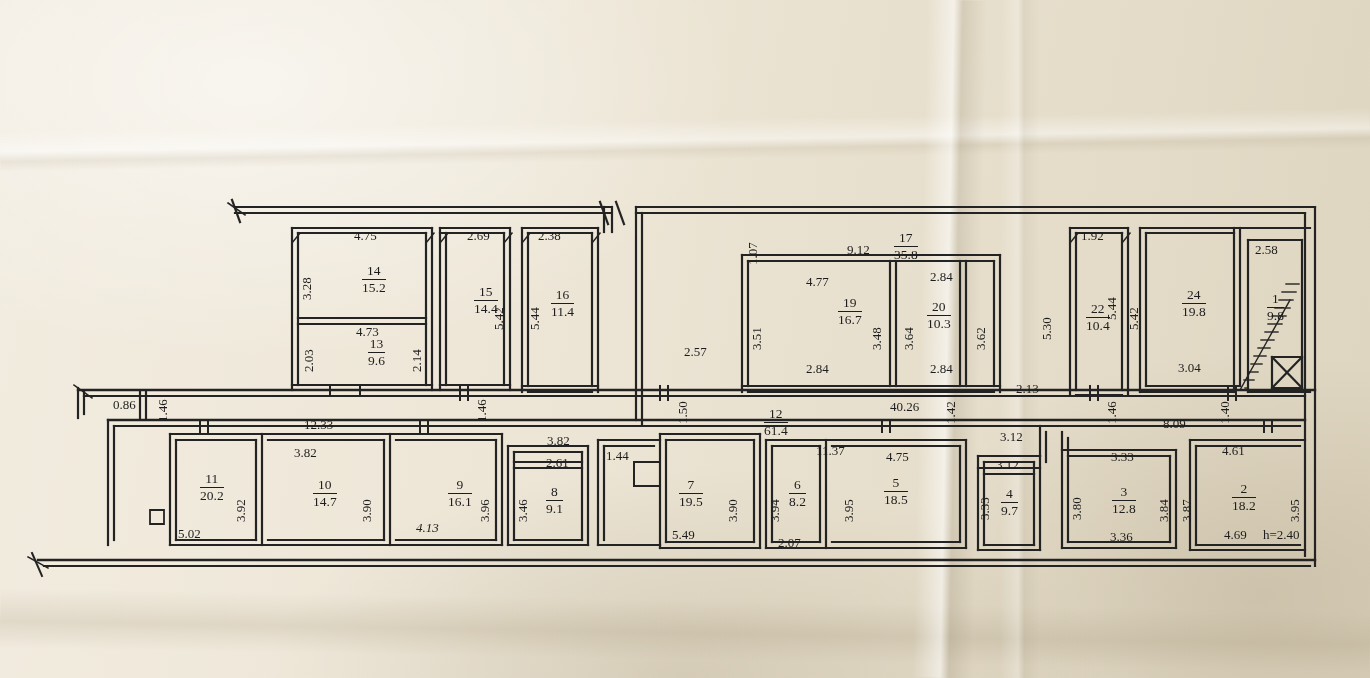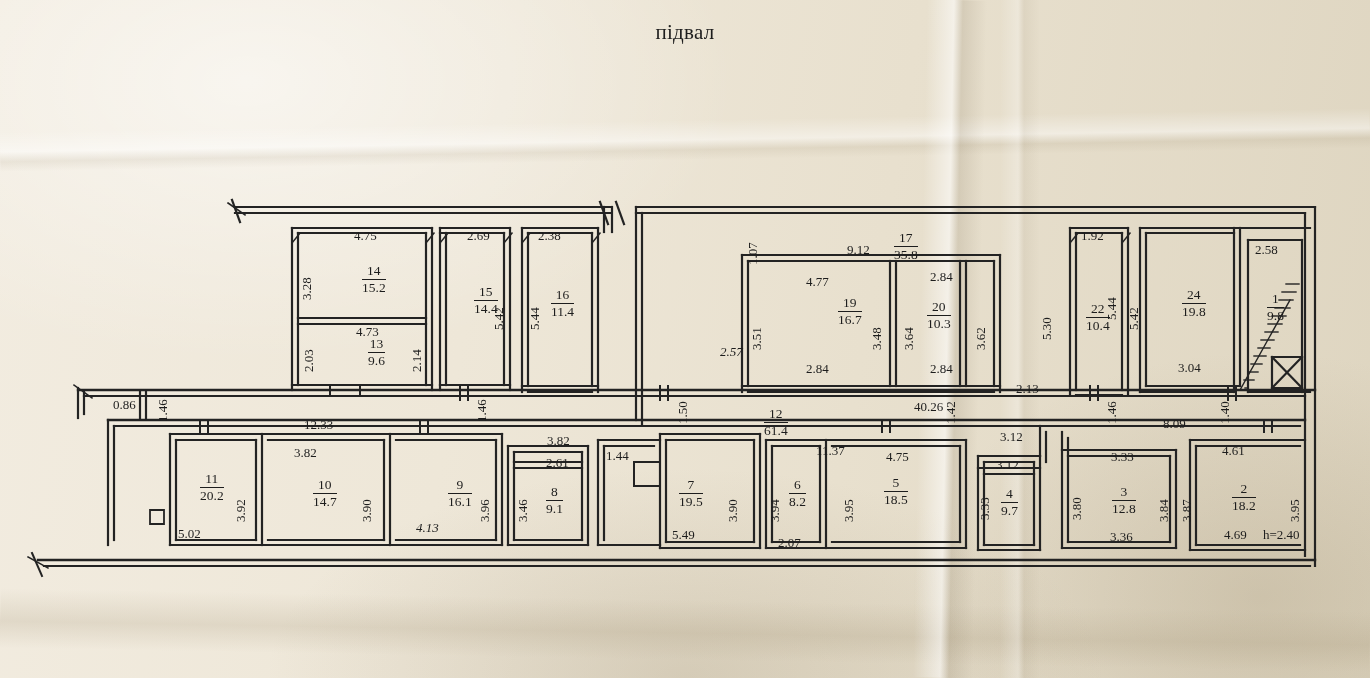--- a/index.html
+++ b/index.html
@@ -82,21 +82,20 @@
 </head>
 <body>
 
 <div id="page">
   <div id="paper-bg"></div>
   <div class="fold" id="fold-h1"></div>
   <div class="fold" id="fold-h2"></div>
   <div class="fold" id="fold-v1"></div>
   <div class="fold" id="fold-v2"></div>
 
-  <div id="title">підвал</div>
 
   <svg id="plan-svg" width="1370" height="678" viewBox="0 0 1370 678">
     <g fill="none" stroke="#232323" stroke-width="2.2" stroke-linecap="square">
 
       <path d="M235 207 L610 207"></path>
       <path d="M235 213 L610 213"></path>
       <path d="M612 207 L612 232"></path>
       <path d="M604 207 L604 232"></path>
       <path d="M636 207 L1315 207"></path>
       <path d="M636 213 L1305 213"></path>
@@ -368,32 +367,32 @@
   <div class="lbl vert" style="left:410px; top:372px;">2.14</div>
   <div class="lbl vert" style="left:492px; top:330px;">5.42</div>
   <div class="lbl vert" style="left:528px; top:330px;">5.44</div>
   <div class="lbl vert" style="left:750px; top:350px;">3.51</div>
   <div class="lbl vert" style="left:870px; top:350px;">3.48</div>
   <div class="lbl vert" style="left:902px; top:350px;">3.64</div>
   <div class="lbl vert" style="left:974px; top:350px;">3.62</div>
   <div class="lbl vert" style="left:1040px; top:340px;">5.30</div>
   <div class="lbl vert" style="left:1105px; top:320px;">5.44</div>
   <div class="lbl vert" style="left:1127px; top:330px;">5.42</div>
-  <div class="lbl" style="left:720px; top:345px;font-style:italic;">2.57</div>
+  <div class="lbl" style="left:684px; top:345px;">2.57</div>
   <div class="lbl vert" style="left:746px; top:265px;">1.07</div>
   <div class="lbl" style="left:1016px; top:382px;">2.13</div>
   <div class="lbl" style="left:1178px; top:361px;">3.04</div>
 
   <div class="lbl" style="left:113px; top:398px;">0.86</div>
   <div class="lbl vert" style="left:156px; top:422px;">1.46</div>
   <div class="lbl vert" style="left:475px; top:422px;">1.46</div>
   <div class="lbl vert" style="left:676px; top:424px;">1.50</div>
   <div class="lbl vert" style="left:1105px; top:424px;">1.46</div>
   <div class="lbl vert" style="left:1218px; top:424px;">1.40</div>
-  <div class="lbl" style="left:914px; top:400px;">40.26</div>
+  <div class="lbl" style="left:890px; top:400px;">40.26</div>
   <div class="lbl vert" style="left:944px; top:424px;">1.42</div>
   <div class="lbl" style="left:1163px; top:417px;">8.09</div>
 
   <div class="lbl" style="left:304px; top:418px;">12.33</div>
   <div class="lbl" style="left:294px; top:446px;">3.82</div>
   <div class="lbl" style="left:547px; top:434px;">3.82</div>
   <div class="lbl" style="left:546px; top:456px;">2.61</div>
   <div class="lbl" style="left:606px; top:449px;">1.44</div>
   <div class="lbl" style="left:816px; top:444px;">11.37</div>
   <div class="lbl" style="left:886px; top:450px;">4.75</div>

